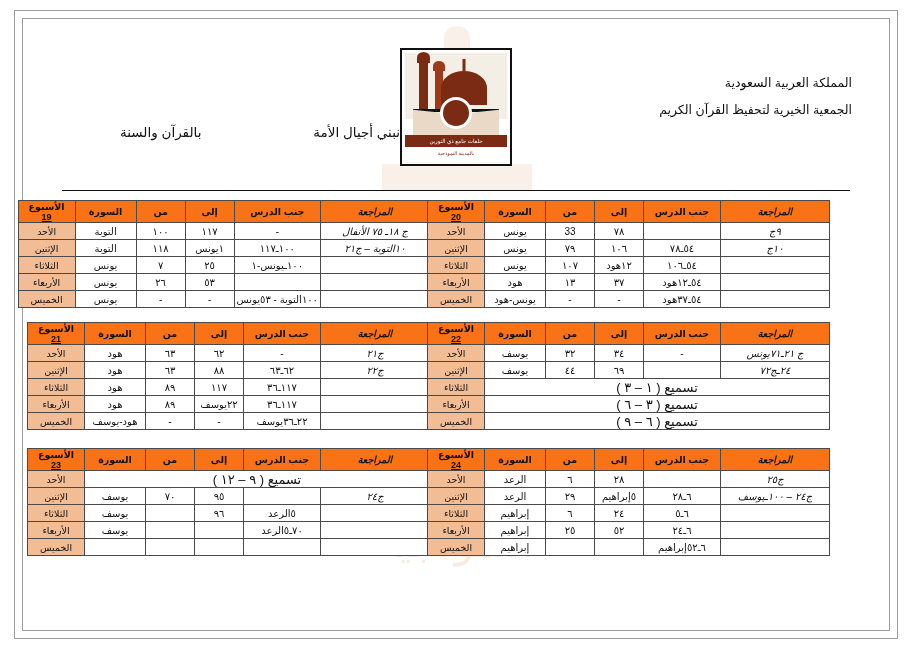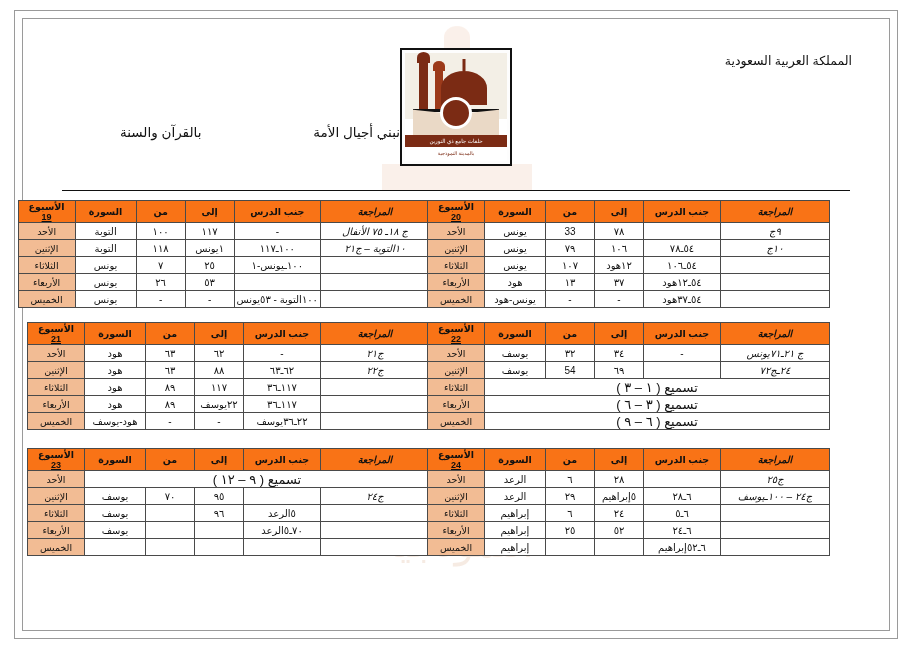--- a/index.html
+++ b/index.html
@@ -65,21 +65,21 @@
   .logo-dome{position:absolute;right:20px;top:18px;width:46px;height:34px;background:#7b2b14;border-radius:50% 50% 0 0;}
   .logo-dome:after{content:"";position:absolute;left:50%;top:-12px;transform:translateX(-50%);width:3px;height:12px;background:#7b2b14;}
   .logo-book{position:absolute;left:8px;right:8px;top:56px;height:26px;background:#fff;border-top:3px solid #111;}
   .logo-book:before{content:"";position:absolute;left:0;right:50%;top:0;bottom:0;background:#ead9c6;transform:skewY(6deg);}
   .logo-book:after{content:"";position:absolute;left:50%;right:0;top:0;bottom:0;background:#ead9c6;transform:skewY(-6deg);}
   .logo-circle{position:absolute;left:50%;top:44px;transform:translateX(-50%);width:26px;height:26px;border-radius:50%;background:#7b2b14;border:3px solid #fff;z-index:3;}
   .logo-band{position:absolute;left:0;right:0;bottom:14px;height:12px;background:#7b2b14;color:#fff;font-size:5.5px;text-align:center;line-height:12px;letter-spacing:.3px;}
   .logo-sub{position:absolute;left:0;right:0;bottom:2px;height:12px;color:#7b2b14;font-size:5px;text-align:center;line-height:12px;}
 
   .head-right{
-    position:absolute;right:60px;top:4px;width:300px;text-align:right;
+    position:absolute;right:60px;top:26px;width:300px;text-align:right;
     font-size:12.5px;color:#111;line-height:2.15;
   }
   .head-left{
     position:absolute;left:120px;top:80px;width:280px;
     font-size:13.5px;color:#111;direction:rtl;
   }
   .head-left .slogan-right{float:right;}
   .head-left .slogan-left{float:left;}
 
   .rule{
@@ -147,20 +147,21 @@
         <div class="logo-dome"></div>
         <div class="logo-book"></div>
         <div class="logo-circle"></div>
         <div class="logo-band">حلقات جامع ذي النورين</div>
         <div class="logo-sub">بالمدينة النموذجية</div>
       </div>
     </div>
 
     <div class="head-right">
       <div>المملكة العربية السعودية</div>
+      <div>الجمعية الخيرية لتحفيظ القرآن الكريم</div>
     </div>
 
     <div class="head-left">
       <span class="slogan-right">نبني أجيال الأمة</span>
       <span class="slogan-left">بالقرآن والسنة</span>
     </div>
   </div>
 
   <div class="rule"></div>
 
@@ -344,21 +345,21 @@
             <td class="c-side">-</td>
             <td class="c-to">٣٤</td>
             <td class="c-from">٣٢</td>
             <td class="c-sura">يوسف</td>
             <td class="daycell">الأحد</td>
           </tr>
           <tr>
             <td class="c-review">٢٤ـج٧٢</td>
             <td class="c-side"></td>
             <td class="c-to">٦٩</td>
-            <td class="c-from">54</td>
+            <td class="c-from">٤٤</td>
             <td class="c-sura">يوسف</td>
             <td class="daycell">الإثنين</td>
           </tr>
           <tr>
             <td colspan="5" class="wide">تسميع ( ١ – ٣ )</td>
             <td class="daycell">الثلاثاء</td>
           </tr>
           <tr>
             <td colspan="5" class="wide">تسميع ( ٣ – ٦ )</td>
             <td class="daycell">الأربعاء</td>

